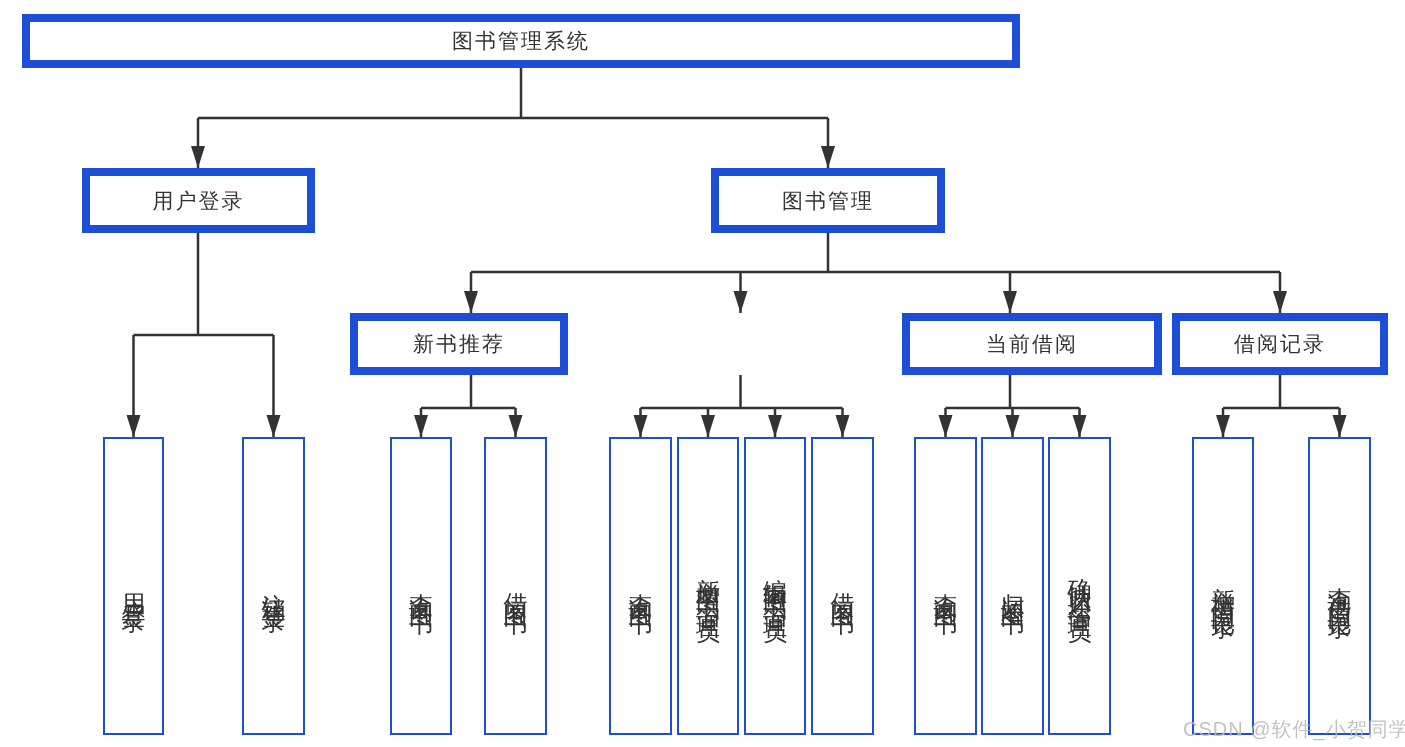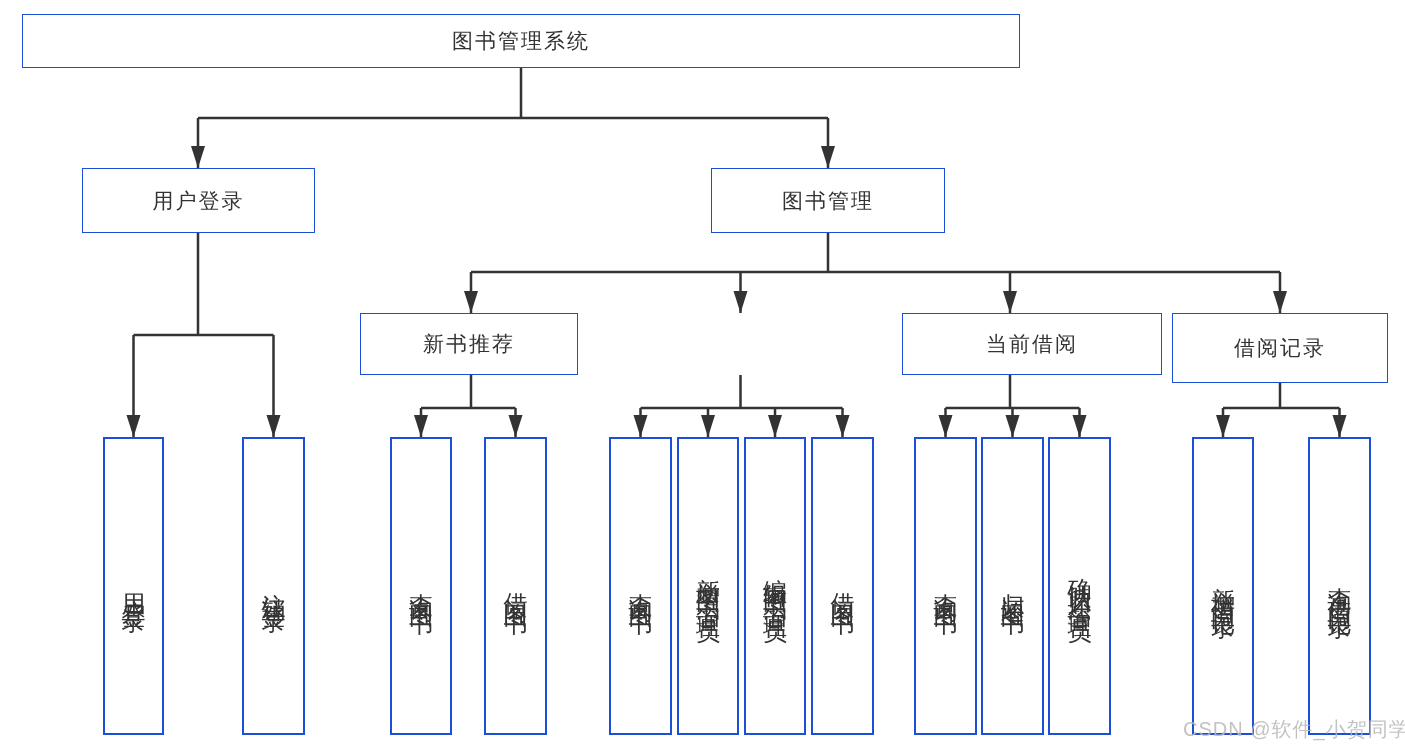--- a/index.html
+++ b/index.html
@@ -17,21 +17,21 @@
   .connectors {
     position: absolute;
     left: 0; top: 0;
     width: 1405px; height: 747px;
     z-index: 1;
   }
   .node {
     position: absolute;
     box-sizing: border-box;
     background: #ffffff;
-    border: 1px solid #1d4ed8;
+    border: 8px solid #1d4ed8;
     color: #333333;
     display: flex;
     align-items: center;
     justify-content: center;
     z-index: 2;
   }
   .node.h {
     font-size: 21px;
     letter-spacing: 2px;
   }
@@ -53,24 +53,24 @@
     z-index: 3;
     font-size: 20px;
     letter-spacing: 1px;
     color: rgba(186, 186, 186, 0.88);
     white-space: nowrap;
   }
   
   #n-root  { left: 22px;  top: 14px;  width: 998px; height: 54px; }
   #n-l2a   { left: 82px;  top: 168px; width: 233px; height: 65px; }
   #n-l2b   { left: 711px; top: 168px; width: 234px; height: 65px; }
-  #n-l3a   { left: 360px;  top: 313px; width: 218px; height: 62px; }
+  #n-l3a   { left: 350px;  top: 313px; width: 218px; height: 62px; }
   #n-l3b   { left: 632px;  top: 313px; width: 217px; height: 62px; }
   #n-l3c   { left: 902px;  top: 313px; width: 260px; height: 62px; }
-  #n-l3d   { left: 1172px; top: 313px; width: 216px; height: 70px; font-family: Liberation Serif, serif; }
+  #n-l3d   { left: 1172px; top: 313px; width: 216px; height: 62px; font-family: Liberation Serif, serif; }
   .leaf    { top: 437px; height: 298px; }
   #f01 { left: 103px;  width: 61px; }
   #f02 { left: 242px;  width: 63px; }
   #f03 { left: 390px;  width: 62px; }
   #f04 { left: 484px;  width: 63px; }
   #f05 { left: 609px;  width: 63px; }
   #f06 { left: 677px;  width: 62px; }
   #f07 { left: 744px;  width: 62px; }
   #f08 { left: 811px;  width: 63px; }
   #f09 { left: 914px;  width: 63px; }

